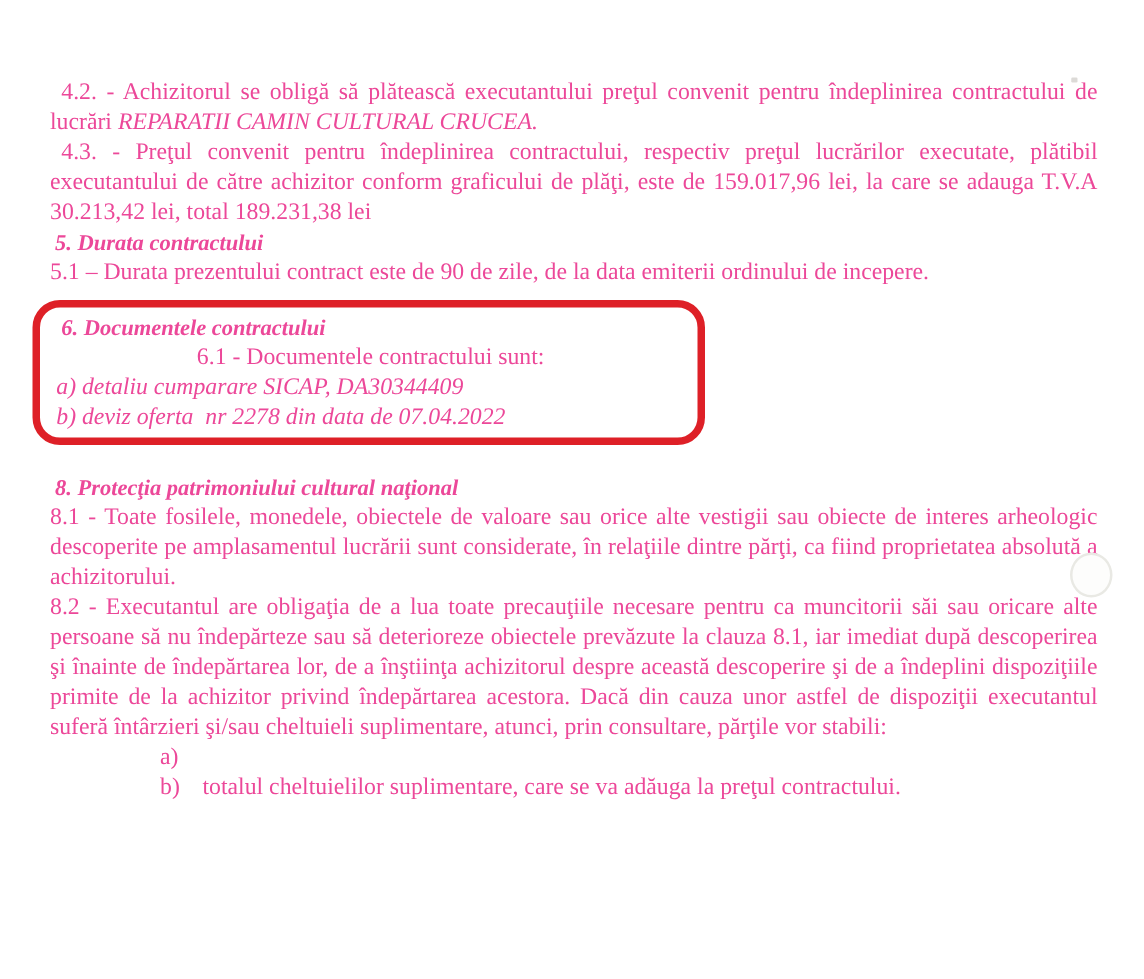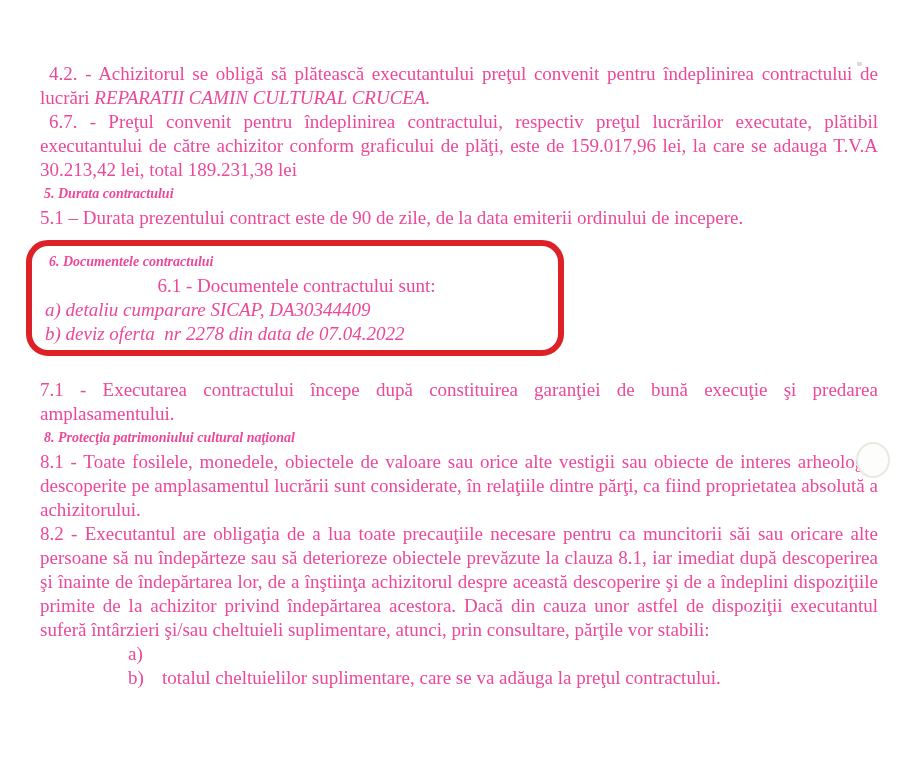--- a/index.html
+++ b/index.html
@@ -20,21 +20,21 @@
     width: 838px;
     font-size: 19px;
     line-height: 24px;
     text-align: justify;
   }
   p.body { margin: 0; }
   .ind { text-indent: 9px; }
   .it { font-style: italic; }
   h3.sec {
     margin: 0;
-    font-size: 14px;
+    font-size: 18px;
     font-weight: bold;
     font-style: italic;
     text-indent: 4px;
     text-align: left;
   }
   .mt-sec5 { margin-top: 12px; }
   .mt-sec7 { margin-top: 6px; }
   .mt-sec8 { margin-top: 16px; }
   .redbox {
     box-sizing: border-box;
@@ -75,33 +75,32 @@
   }
 </style>
 </head>
 <body>
 
 <div class="page">
   <div class="content">
 
     <p class="body ind"><span>4.2. - Achizitorul se obligă să plătească executantului preţul convenit pentru îndeplinirea contractului de lucrări </span><span class="it">REPARATII CAMIN CULTURAL CRUCEA.</span></p>
 
-    <p class="body ind">6.7. - Preţul convenit pentru îndeplinirea contractului, respectiv preţul lucrărilor executate, plătibil executantului de către achizitor conform graficului de plăţi, este de 159.017,96 lei, la care se adauga T.V.A 30.213,42 lei, total 189.231,38 lei</p>
+    <p class="body ind">4.3. - Preţul convenit pentru îndeplinirea contractului, respectiv preţul lucrărilor executate, plătibil executantului de către achizitor conform graficului de plăţi, este de 159.017,96 lei, la care se adauga T.V.A 30.213,42 lei, total 189.231,38 lei</p>
 
     <h3 class="sec mt-sec5">5. Durata contractului</h3>
     <p class="body">5.1 – Durata prezentului contract este de 90 de zile, de la data emiterii ordinului de incepere.</p>
 
     <div class="redbox">
       <h3 class="sec">6. Documentele contractului</h3>
       <p class="body" style="text-align:center">6.1 - Documentele contractului sunt:</p>
       <p class="body doc-item">a) detaliu cumparare SICAP, DA30344409</p>
       <p class="body doc-item">b) deviz oferta  nr 2278 din data de 07.04.2022</p>
     </div>
 
-    <p class="body">7.1 - Executarea contractului începe după constituirea garanţiei de bună execuţie şi predarea amplasamentului.</p>
 
     <h3 class="sec mt-sec8">8. Protecţia patrimoniului cultural naţional</h3>
     <p class="body">8.1 - Toate fosilele, monedele, obiectele de valoare sau orice alte vestigii sau obiecte de interes arheologic descoperite pe amplasamentul lucrării sunt considerate, în relaţiile dintre părţi, ca fiind proprietatea absolută a achizitorului.</p>
     <p class="body">8.2 - Executantul are obligaţia de a lua toate precauţiile necesare pentru ca muncitorii săi sau oricare alte persoane să nu îndepărteze sau să deterioreze obiectele prevăzute la clauza 8.1, iar imediat după descoperirea şi înainte de îndepărtarea lor, de a înştiinţa achizitorul despre această descoperire şi de a îndeplini dispoziţiile primite de la achizitor privind îndepărtarea acestora. Dacă din cauza unor astfel de dispoziţii executantul suferă întârzieri şi/sau cheltuieli suplimentare, atunci, prin consultare, părţile vor stabili:</p>
 
     <div class="sublist">
       <span class="marker">a)</span>
     </div>
     <div class="sublist">
       <span class="marker">b)</span>

